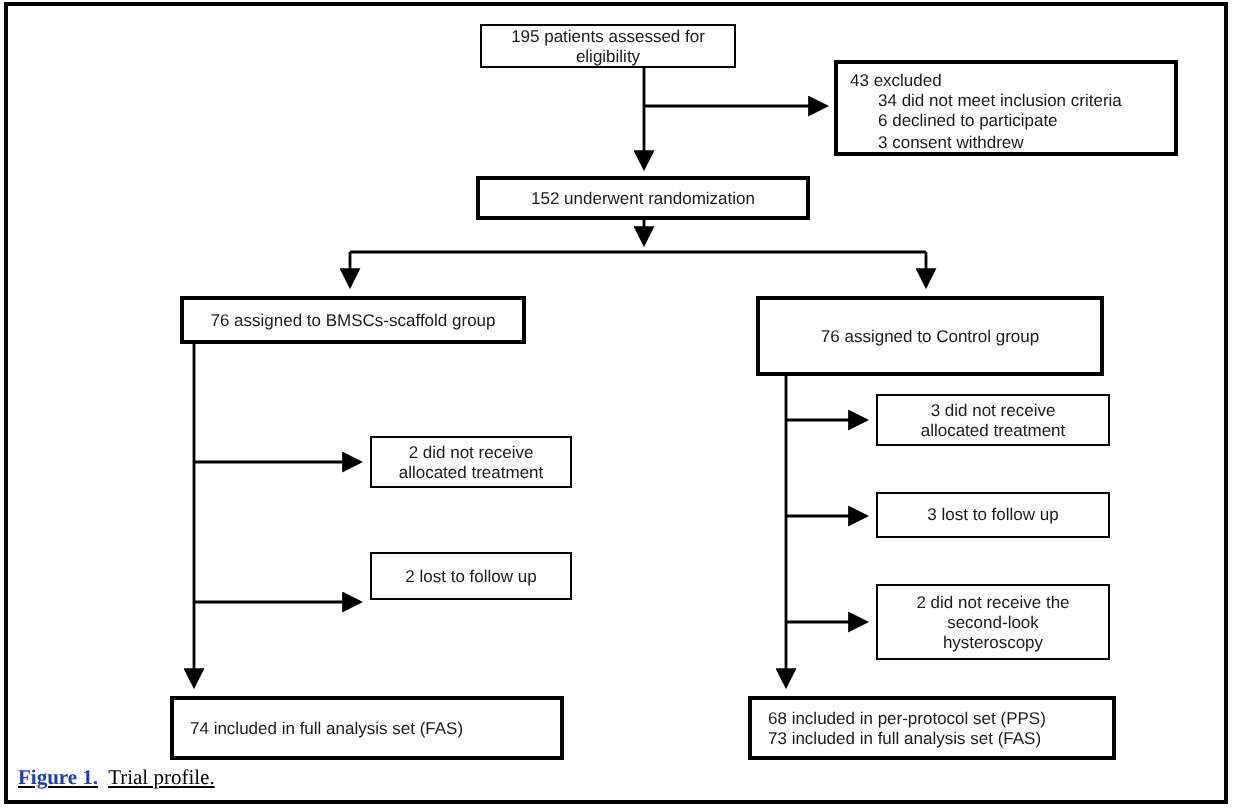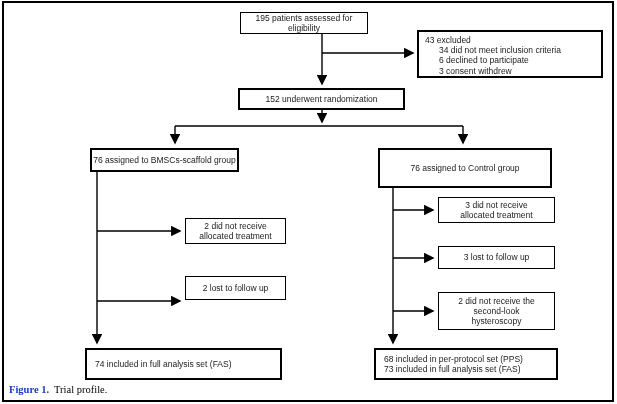--- a/index.html
+++ b/index.html
@@ -36,20 +36,21 @@
   }
   .box.leftmid {
     align-items:flex-start; text-align:left; padding-left:8px;
   }
   .indent { padding-left:14px; }
   .caption {
     position:absolute; left:9px; top:384px;
     font-family:"Liberation Serif", serif;
     font-size:10.5px; color:#000000;
     white-space:nowrap;
+    text-decoration:underline;
   }
   .caption .figlabel { color:#1b3bbb; font-weight:bold; margin-right:5px; }
 </style>
 </head>
 <body>
 
 <div class="stage">
 
   <svg class="connectors" viewBox="0 0 617 404" xmlns="http://www.w3.org/2000/svg">
     <defs>
@@ -71,32 +72,32 @@
       <path d="M393,210 L433,210" marker-end="url(#arrow)"></path>
       <path d="M393,258 L433,258" marker-end="url(#arrow)"></path>
       <path d="M393,311 L433,311" marker-end="url(#arrow)"></path>
     </g>
   </svg>
 
   <div class="box" style="left:240px; top:12px; width:128px; height:22px;">
     <div>195 patients assessed for eligibility</div>
   </div>
 
-  <div class="box thick leftalign" style="left:417px; top:30px; width:186px; height:48px;">
+  <div class="box thick leftalign" style="left:417px; top:30px; width:172px; height:48px;">
     <div>43 excluded</div>
     <div class="indent">34 did not meet inclusion criteria</div>
     <div class="indent">6 declined to participate</div>
     <div class="indent">3 consent withdrew</div>
   </div>
 
   <div class="box thick" style="left:238px; top:88px; width:167px; height:22px;">
     <div>152 underwent randomization</div>
   </div>
 
-  <div class="box thick" style="left:90px; top:148px; width:149px; height:24px;">
+  <div class="box thick" style="left:90px; top:148px; width:173px; height:24px;">
     <div>76 assigned to BMSCs-scaffold group</div>
   </div>
 
   <div class="box thick" style="left:378px; top:148px; width:174px; height:40px;">
     <div>76 assigned to Control group</div>
   </div>
 
   <div class="box" style="left:185px; top:218px; width:101px; height:26px;">
     <div>2 did not receive</div>
     <div>allocated treatment</div>

